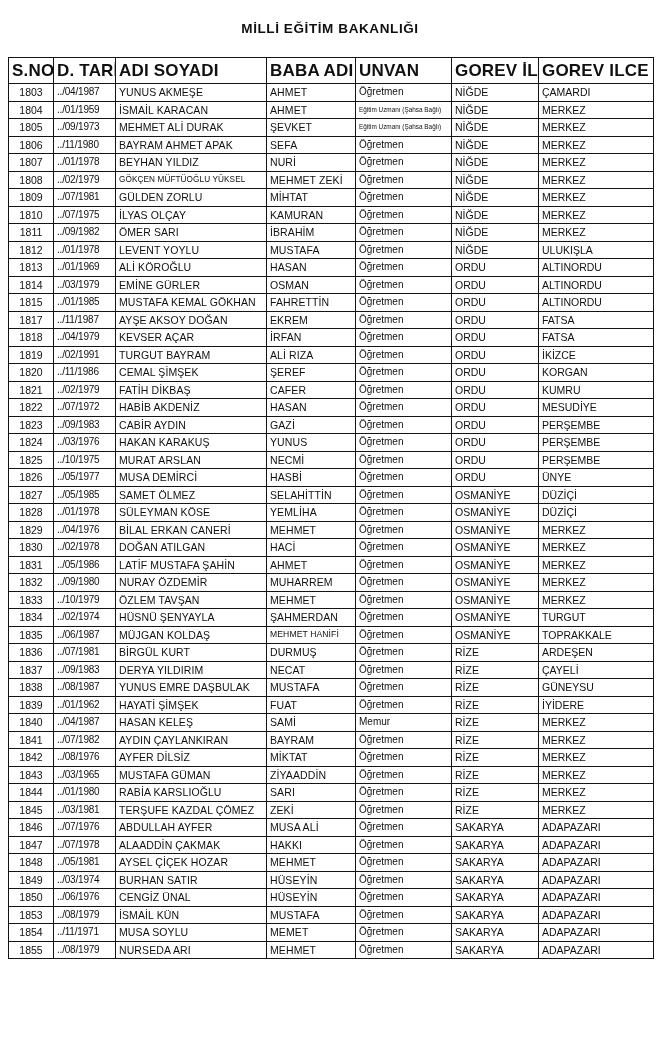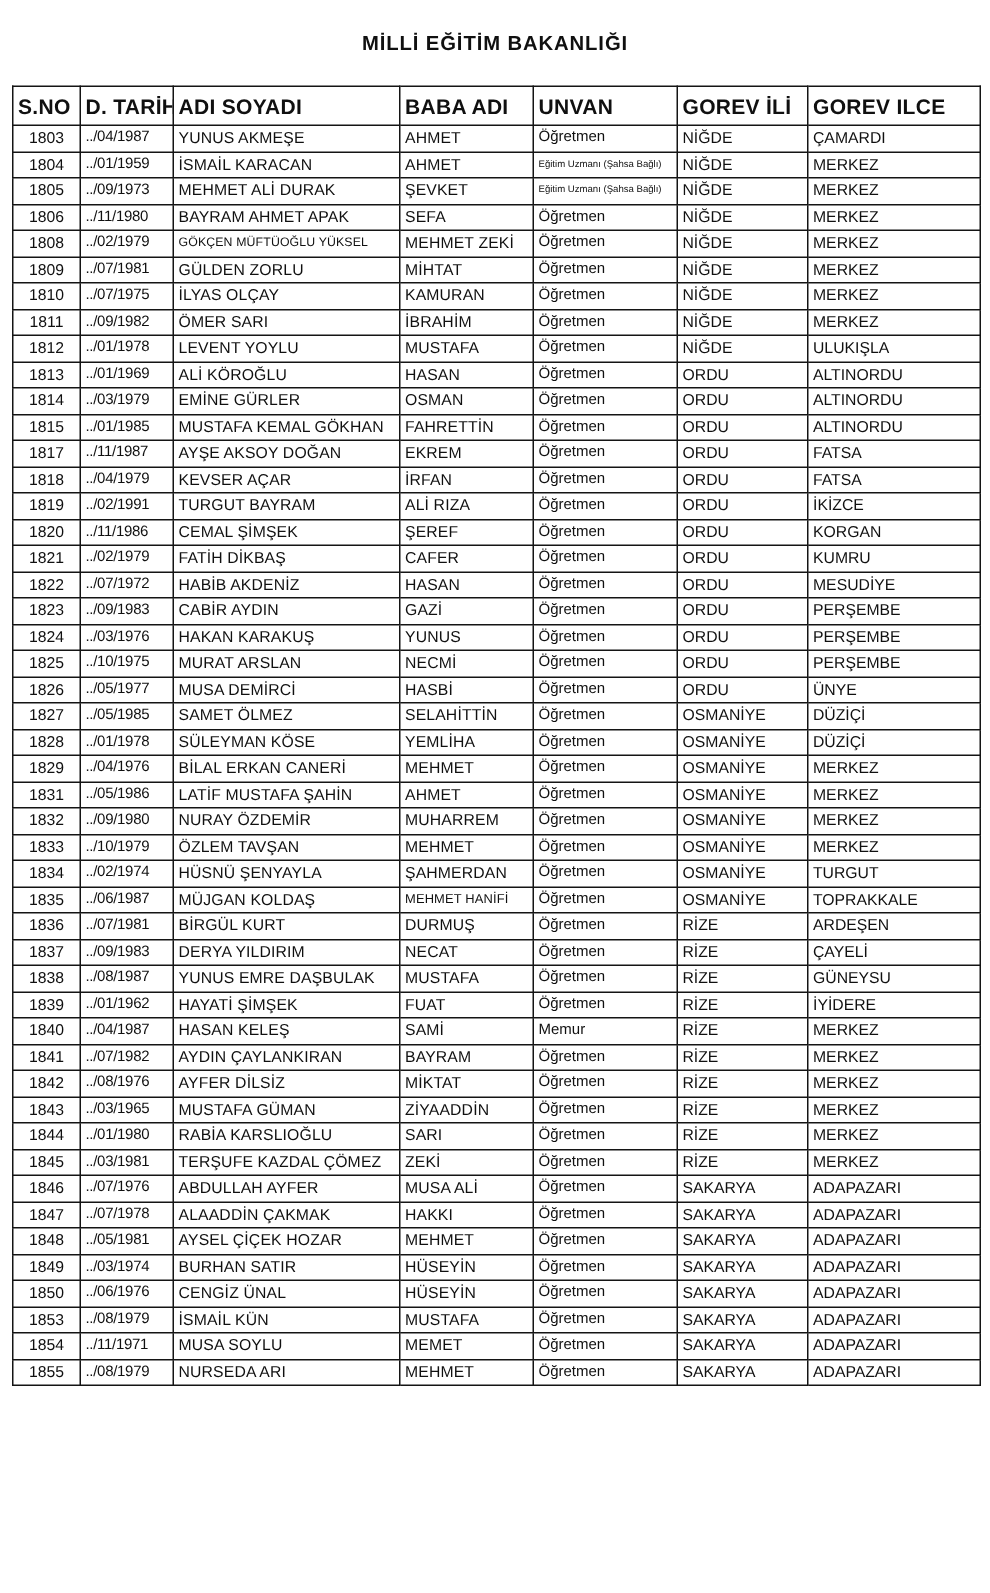--- a/index.html
+++ b/index.html
@@ -45,21 +45,21 @@
   th, td {
     border: 1.7px solid #141414;
     padding: 0 3px;
     overflow: hidden;
     white-space: nowrap;
     line-height: 1;
     vertical-align: middle;
   }
   th {
     height: 25px;
-    font-size: 14px;
+    font-size: 17px;
     text-align: left;
     font-weight: bold;
     letter-spacing: 0.2px;
   }
   td {
     height: 16.5px;
     font-size: 10.5px;
   }
   td.sno {
     text-align: center;
@@ -136,20 +136,29 @@
         <tr>
           <td class="sno">1806</td>
           <td class="date">../11/1980</td>
           <td class="name">BAYRAM AHMET APAK</td>
           <td class="father">SEFA</td>
           <td class="title">Öğretmen</td>
           <td class="province">NİĞDE</td>
           <td class="district">MERKEZ</td>
         </tr>
         <tr>
+          <td class="sno">1807</td>
+          <td class="date">../01/1978</td>
+          <td class="name">BEYHAN YILDIZ</td>
+          <td class="father">NURİ</td>
+          <td class="title">Öğretmen</td>
+          <td class="province">NİĞDE</td>
+          <td class="district">MERKEZ</td>
+        </tr>
+        <tr>
           <td class="sno">1808</td>
           <td class="date">../02/1979</td>
           <td class="name small-name">GÖKÇEN MÜFTÜOĞLU YÜKSEL</td>
           <td class="father">MEHMET ZEKİ</td>
           <td class="title">Öğretmen</td>
           <td class="province">NİĞDE</td>
           <td class="district">MERKEZ</td>
         </tr>
         <tr>
           <td class="sno">1809</td>
@@ -320,20 +329,29 @@
           <td class="father">YEMLİHA</td>
           <td class="title">Öğretmen</td>
           <td class="province">OSMANİYE</td>
           <td class="district">DÜZİÇİ</td>
         </tr>
         <tr>
           <td class="sno">1829</td>
           <td class="date">../04/1976</td>
           <td class="name">BİLAL ERKAN CANERİ</td>
           <td class="father">MEHMET</td>
+          <td class="title">Öğretmen</td>
+          <td class="province">OSMANİYE</td>
+          <td class="district">MERKEZ</td>
+        </tr>
+        <tr>
+          <td class="sno">1830</td>
+          <td class="date">../02/1978</td>
+          <td class="name">DOĞAN ATILGAN</td>
+          <td class="father">HACİ</td>
           <td class="title">Öğretmen</td>
           <td class="province">OSMANİYE</td>
           <td class="district">MERKEZ</td>
         </tr>
         <tr>
           <td class="sno">1831</td>
           <td class="date">../05/1986</td>
           <td class="name">LATİF MUSTAFA ŞAHİN</td>
           <td class="father">AHMET</td>
           <td class="title">Öğretmen</td>

